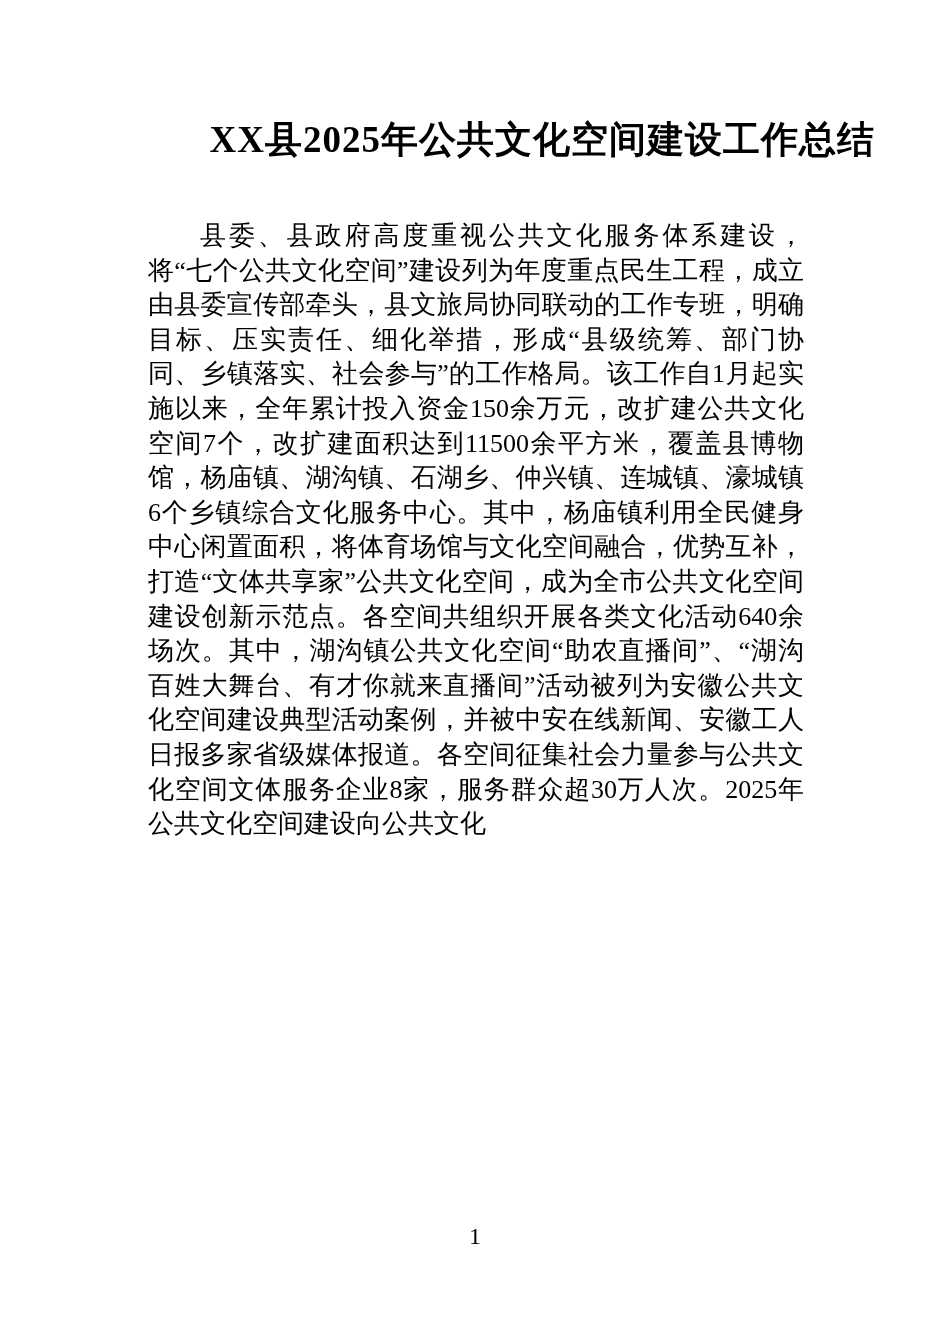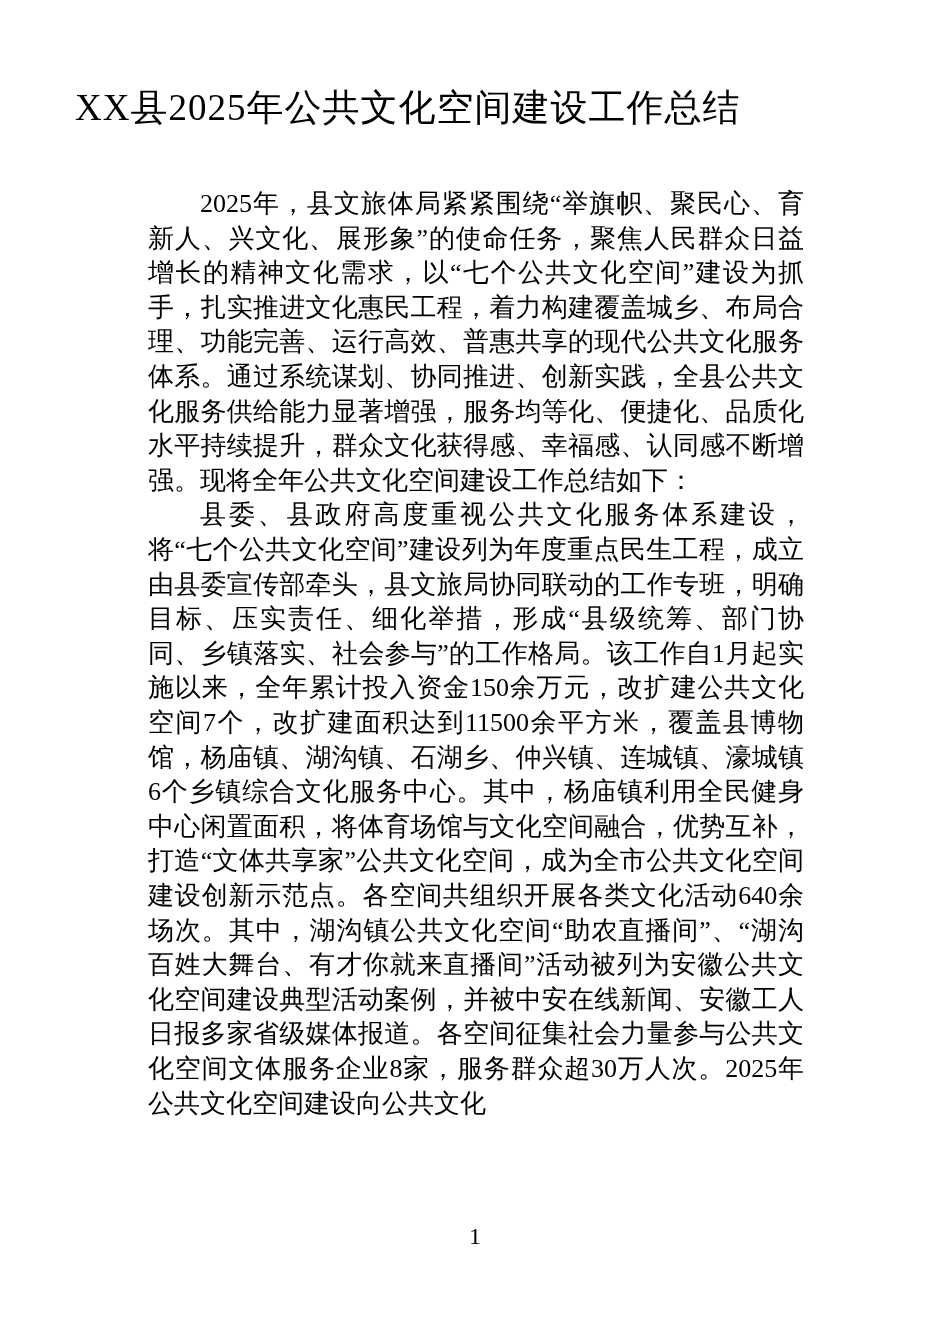--- a/index.html
+++ b/index.html
@@ -11,25 +11,25 @@
     position: relative;
     width: 950px;
     height: 1344px;
     background: #ffffff;
     overflow: hidden;
     font-family: "Liberation Serif", "DejaVu Serif", serif;
     color: #000000;
   }
   .doc-title {
     margin: 0;
-    padding: 84px 75px 0 75px;
+    padding: 116px 75px 0 75px;
     font-size: 37px;
     line-height: 1.3;
-    font-weight: normal;
-    text-align: left;
+    font-weight: bold;
+    text-align: right;
     letter-spacing: 1px;
   }
   .doc-body {
     margin: 55px 146px 0 148px;
     font-size: 26px;
     line-height: 34.6px;
     text-align: justify;
     text-justify: inter-character;
   }
   .doc-paragraph {
@@ -47,18 +47,17 @@
     line-height: 1;
   }
 </style>
 </head>
 <body>
 
 <div class="page">
   <h1 class="doc-title">XX县2025年公共文化空间建设工作总结</h1>
 
   <div class="doc-body">
-    <p class="doc-paragraph">2025年，县文旅体局紧紧围绕“举旗帜、聚民心、育新人、兴文化、展形象”的使命任务，聚焦人民群众日益增长的精神文化需求，以“七个公共文化空间”建设为抓手，扎实推进文化惠民工程，着力构建覆盖城乡、布局合理、功能完善、运行高效、普惠共享的现代公共文化服务体系。通过系统谋划、协同推进、创新实践，全县公共文化服务供给能力显著增强，服务均等化、便捷化、品质化水平持续提升，群众文化获得感、幸福感、认同感不断增强。现将全年公共文化空间建设工作总结如下：</p>
     <p class="doc-paragraph">县委、县政府高度重视公共文化服务体系建设，将“七个公共文化空间”建设列为年度重点民生工程，成立由县委宣传部牵头，县文旅局协同联动的工作专班，明确目标、压实责任、细化举措，形成“县级统筹、部门协同、乡镇落实、社会参与”的工作格局。该工作自1月起实施以来，全年累计投入资金150余万元，改扩建公共文化空间7个，改扩建面积达到11500余平方米，覆盖县博物馆，杨庙镇、湖沟镇、石湖乡、仲兴镇、连城镇、濠城镇6个乡镇综合文化服务中心。其中，杨庙镇利用全民健身中心闲置面积，将体育场馆与文化空间融合，优势互补，打造“文体共享家”公共文化空间，成为全市公共文化空间建设创新示范点。各空间共组织开展各类文化活动640余场次。其中，湖沟镇公共文化空间“助农直播间”、“湖沟百姓大舞台、有才你就来直播间”活动被列为安徽公共文化空间建设典型活动案例，并被中安在线新闻、安徽工人日报多家省级媒体报道。各空间征集社会力量参与公共文化空间文体服务企业8家，服务群众超30万人次。2025年公共文化空间建设向公共文化</p>
   </div>
 
   <div class="page-number">1</div>
 </div>
 
 </body></html>

